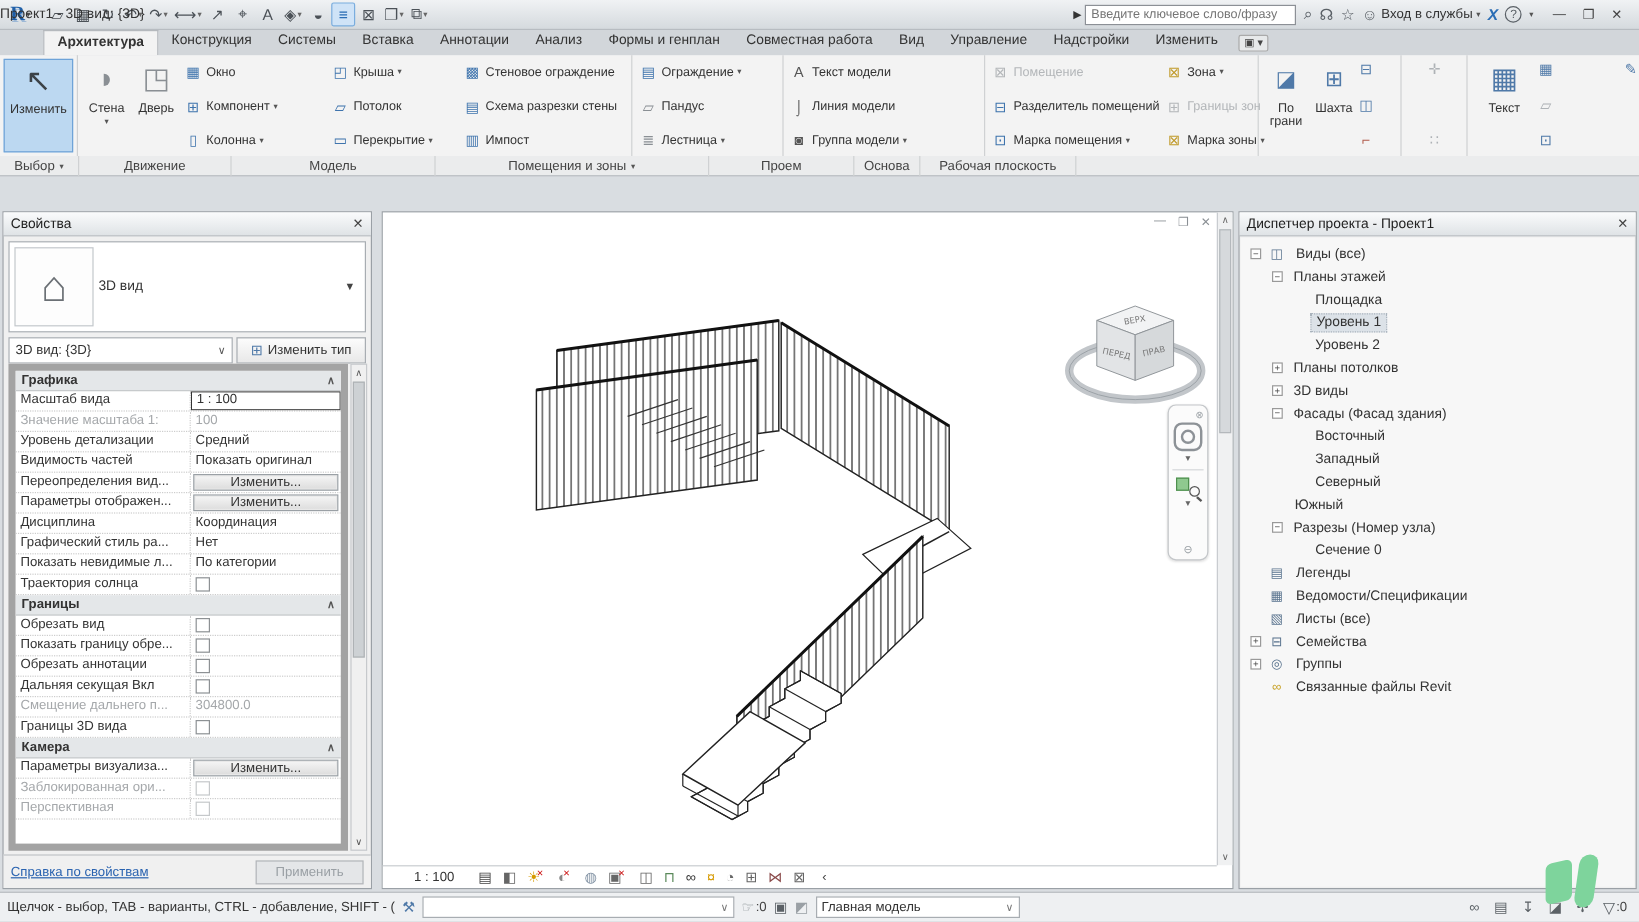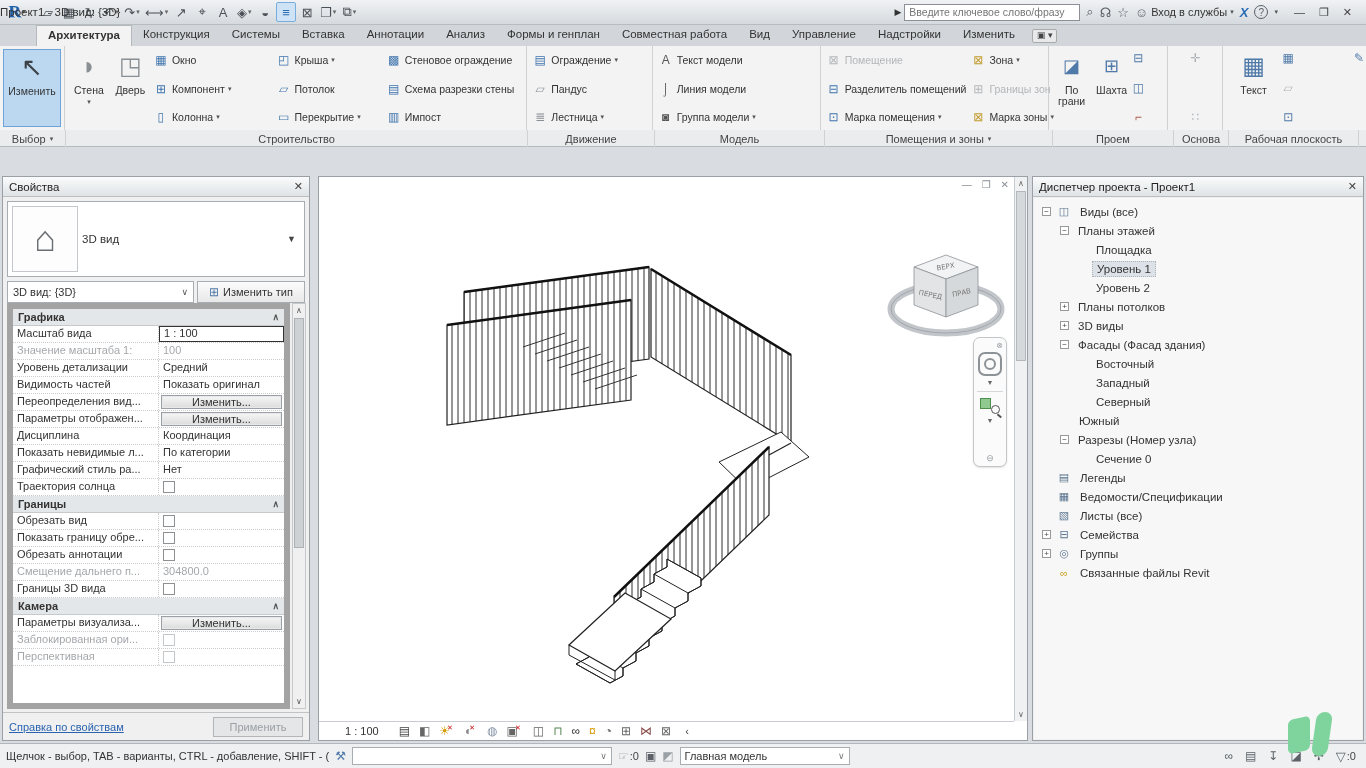--- a/index.html
+++ b/index.html
@@ -397,23 +397,20 @@
     <div class="rpanel" style="flex:1;border-right:none">
       <span class="tinyic" style="margin:2px auto">✎</span>
     </div>
   </div>
 
   <div id="labelrow">
     <div class="plabel" style="width:66px">
         <span>Выбор</span>
         <span class="dd">▾</span>
       </div>
-    <div class="plabel" style="width:462px">
-        <span>Строительство</span>
-      </div>
     <div class="plabel" style="width:127px">
         <span>Движение</span>
       </div>
     <div class="plabel" style="width:170px">
         <span>Модель</span>
       </div>
     <div class="plabel" style="width:228px">
         <span>Помещения и зоны</span>
         <span class="dd">▾</span>
       </div>
@@ -482,26 +479,26 @@
           <div class="plab">Параметры отображен...</div>
           <div class="pval">
             <div class="btn">Изменить...</div>
           </div>
         </div>
         <div class="prow">
           <div class="plab">Дисциплина</div>
           <div class="pval">Координация</div>
         </div>
         <div class="prow">
+          <div class="plab">Графический стиль ра...</div>
+          <div class="pval">Нет</div>
+        </div>
+        <div class="prow">
           <div class="plab">Показать невидимые л...</div>
           <div class="pval">По категории</div>
-        </div>
-        <div class="prow">
-          <div class="plab">Графический стиль ра...</div>
-          <div class="pval">Нет</div>
         </div>
         <div class="prow">
           <div class="plab">Траектория солнца</div>
           <div class="pval">
             <div class="cb"></div>
           </div>
         </div>
         <div class="pgroup">
           <span>Границы</span>
           <span class="chev">∧</span>
@@ -513,20 +510,26 @@
           </div>
         </div>
         <div class="prow">
           <div class="plab">Показать границу обре...</div>
           <div class="pval">
             <div class="cb"></div>
           </div>
         </div>
         <div class="prow">
           <div class="plab">Обрезать аннотации</div>
+          <div class="pval">
+            <div class="cb"></div>
+          </div>
+        </div>
+        <div class="prow">
+          <div class="plab">Дальняя секущая Вкл</div>
           <div class="pval">
             <div class="cb"></div>
           </div>
         </div>
         <div class="prow dis">
           <div class="plab">Смещение дальнего п...</div>
           <div class="pval">304800.0</div>
         </div>
         <div class="prow">
           <div class="plab">Границы 3D вида</div>

